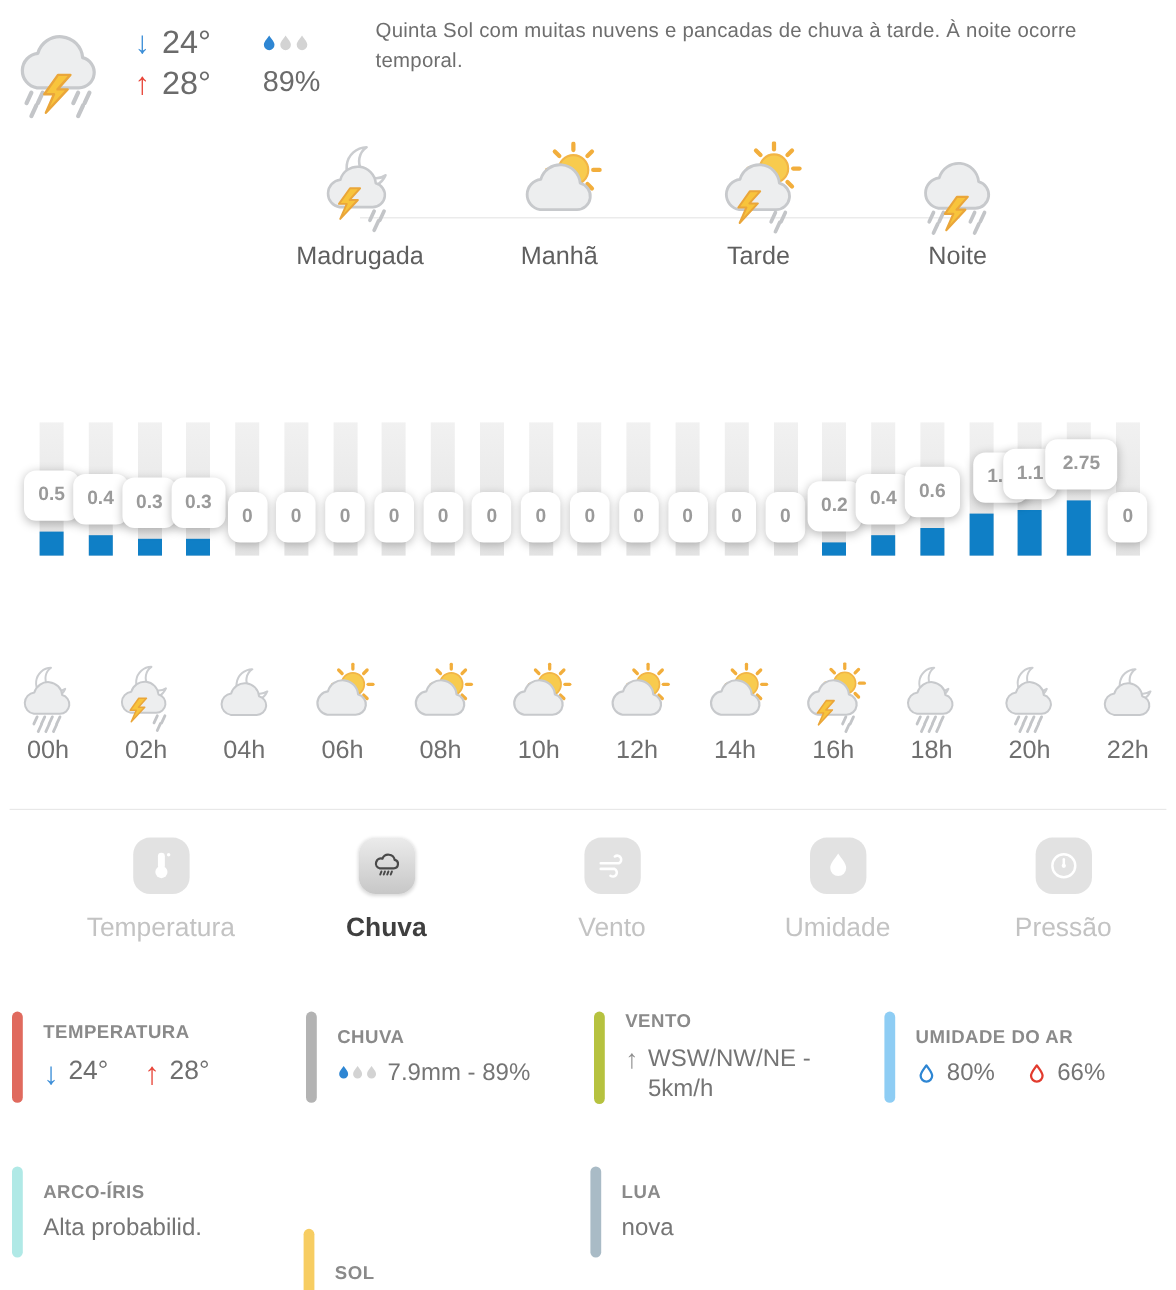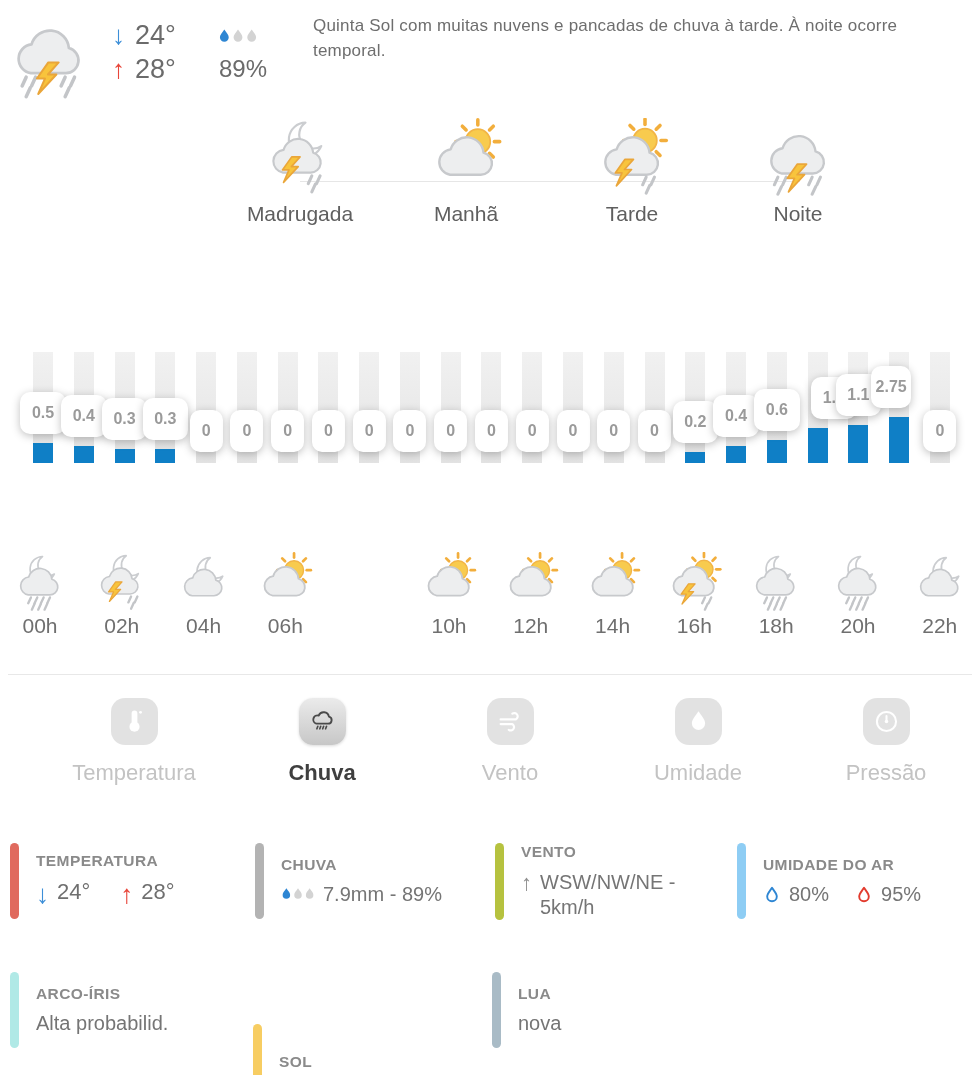--- a/index.html
+++ b/index.html
@@ -232,21 +232,21 @@
       <div class="cbar" style="left: 766.86px; top: 90px; height: 23px; background: rgb(15, 127, 198);"></div>
       <div class="chip" style="left: 754.11px; width: 45.5px; top: 39px; z-index: 20;">0.6</div>
       <div class="track" style="left: 807.63px;"></div>
       <div class="cbar" style="left: 807.63px; top: 78px; height: 35px; background: rgb(15, 127, 198);"></div>
       <div class="chip" style="left: 811px; width: 45.5px; top: 27px; z-index: 21;">1.0</div>
       <div class="track" style="left: 848.4px;"></div>
       <div class="cbar" style="left: 848.4px; top: 75px; height: 38px; background: rgb(15, 127, 198);"></div>
       <div class="chip" style="left: 835.65px; width: 45.5px; top: 24px; z-index: 22;">1.1</div>
       <div class="track" style="left: 889.17px;"></div>
       <div class="cbar" style="left: 889.17px; top: 67px; height: 46px; background: rgb(15, 127, 198);"></div>
-      <div class="chip" style="left: 871.17px; width: 40px; top: 16px; z-index: 23;">2.75</div>
+      <div class="chip" style="left: 871.17px; width: 60px; top: 16px; z-index: 23;">2.75</div>
       <div class="track" style="left: 929.94px;"></div>
       <div class="chip" style="left: 923.44px; width: 33px; top: 60px; z-index: 1;">0</div>
     </div>
 
   <div class="hourly" id="hourly">
       <div class="hour-item" style="left: 2px;">
         <span>
           <svg viewBox="0 0 64 66" xmlns="http://www.w3.org/2000/svg">
             <g transform="translate(-3 -1) scale(.9)">
               <path d="M42 6.5A15.5 15.5 0 1 0 56.5 28 12.5 12.5 0 0 1 42 6.5Z" fill="#fff" stroke="#cbcdd0" stroke-width="2" stroke-linejoin="round"></path>
@@ -306,20 +306,37 @@
             <line x1="32.1" y1="29.9" x2="28.9" y2="33.1" stroke="#f2ae3c" stroke-width="3" stroke-linecap="round"></line>
             <line x1="28.0" y1="20.0" x2="23.5" y2="20.0" stroke="#f2ae3c" stroke-width="3" stroke-linecap="round"></line>
             <line x1="32.1" y1="10.1" x2="28.9" y2="6.9" stroke="#f2ae3c" stroke-width="3" stroke-linecap="round"></line>
             <line x1="42.0" y1="6.0" x2="42.0" y2="1.5" stroke="#f2ae3c" stroke-width="3" stroke-linecap="round"></line>
             <line x1="51.9" y1="10.1" x2="55.1" y2="6.9" stroke="#f2ae3c" stroke-width="3" stroke-linecap="round"></line>
             <circle cx="42" cy="20" r="10.5" fill="#f8cb4e" stroke="#f2b546" stroke-width="1.5"></circle>
             <path d="M18.5 48h26a9.5 9.5 0 0 0 2.3-18.7A14.2 14.2 0 0 0 19 26.6 10.8 10.8 0 0 0 18.5 48Z" fill="#edeeef" stroke="#c7c9cc" stroke-width="2" stroke-linejoin="round"></path>
           </svg>
         </span>
                <span class="hour-label">06h</span>
+      </div>
+      <div class="hour-item" style="left: 329.2px;">
+        <span>
+          <svg viewBox="0 0 64 66" xmlns="http://www.w3.org/2000/svg">
+            <line x1="56.0" y1="20.0" x2="60.5" y2="20.0" stroke="#f2ae3c" stroke-width="3" stroke-linecap="round"></line>
+            <line x1="51.9" y1="29.9" x2="55.1" y2="33.1" stroke="#f2ae3c" stroke-width="3" stroke-linecap="round"></line>
+            <line x1="42.0" y1="34.0" x2="42.0" y2="38.5" stroke="#f2ae3c" stroke-width="3" stroke-linecap="round"></line>
+            <line x1="32.1" y1="29.9" x2="28.9" y2="33.1" stroke="#f2ae3c" stroke-width="3" stroke-linecap="round"></line>
+            <line x1="28.0" y1="20.0" x2="23.5" y2="20.0" stroke="#f2ae3c" stroke-width="3" stroke-linecap="round"></line>
+            <line x1="32.1" y1="10.1" x2="28.9" y2="6.9" stroke="#f2ae3c" stroke-width="3" stroke-linecap="round"></line>
+            <line x1="42.0" y1="6.0" x2="42.0" y2="1.5" stroke="#f2ae3c" stroke-width="3" stroke-linecap="round"></line>
+            <line x1="51.9" y1="10.1" x2="55.1" y2="6.9" stroke="#f2ae3c" stroke-width="3" stroke-linecap="round"></line>
+            <circle cx="42" cy="20" r="10.5" fill="#f8cb4e" stroke="#f2b546" stroke-width="1.5"></circle>
+            <path d="M18.5 48h26a9.5 9.5 0 0 0 2.3-18.7A14.2 14.2 0 0 0 19 26.6 10.8 10.8 0 0 0 18.5 48Z" fill="#edeeef" stroke="#c7c9cc" stroke-width="2" stroke-linejoin="round"></path>
+          </svg>
+        </span>
+               <span class="hour-label">08h</span>
       </div>
       <div class="hour-item" style="left: 411px;">
         <span>
           <svg viewBox="0 0 64 66" xmlns="http://www.w3.org/2000/svg">
             <line x1="56.0" y1="20.0" x2="60.5" y2="20.0" stroke="#f2ae3c" stroke-width="3" stroke-linecap="round"></line>
             <line x1="51.9" y1="29.9" x2="55.1" y2="33.1" stroke="#f2ae3c" stroke-width="3" stroke-linecap="round"></line>
             <line x1="42.0" y1="34.0" x2="42.0" y2="38.5" stroke="#f2ae3c" stroke-width="3" stroke-linecap="round"></line>
             <line x1="32.1" y1="29.9" x2="28.9" y2="33.1" stroke="#f2ae3c" stroke-width="3" stroke-linecap="round"></line>
             <line x1="28.0" y1="20.0" x2="23.5" y2="20.0" stroke="#f2ae3c" stroke-width="3" stroke-linecap="round"></line>
             <line x1="32.1" y1="10.1" x2="28.9" y2="6.9" stroke="#f2ae3c" stroke-width="3" stroke-linecap="round"></line>
@@ -549,21 +566,21 @@
                 <path d="M9 1.8C6.6 5.4 4.2 7.7 4.2 10.5a4.8 4.8 0 0 0 9.6 0C13.8 7.7 11.4 5.4 9 1.8Z" fill="none" stroke="#2e86d3" stroke-width="1.9" stroke-linejoin="round"></path>
               </svg>
             </span>
             <span>80%</span>
           <span style="width:10px"></span>
           <span>
               <svg width="18" height="18" viewBox="0 0 18 18" style="margin-top:3px">
                 <path d="M9 1.8C6.6 5.4 4.2 7.7 4.2 10.5a4.8 4.8 0 0 0 9.6 0C13.8 7.7 11.4 5.4 9 1.8Z" fill="none" stroke="#e23b2e" stroke-width="1.9" stroke-linejoin="round"></path>
               </svg>
             </span>
-            <span>95%</span>
+            <span>66%</span>
           </div>
                </div>
       </div>
       <div class="card" style="left: 10px; top: 972px;">
         <div class="accent" style="background:#b0e9e6"></div>
                <div class="card-body">
                  <div class="card-title">ARCO-ÍRIS</div>
                  <div class="card-val">
             <span>Alta probabilid.</span>
           </div>

